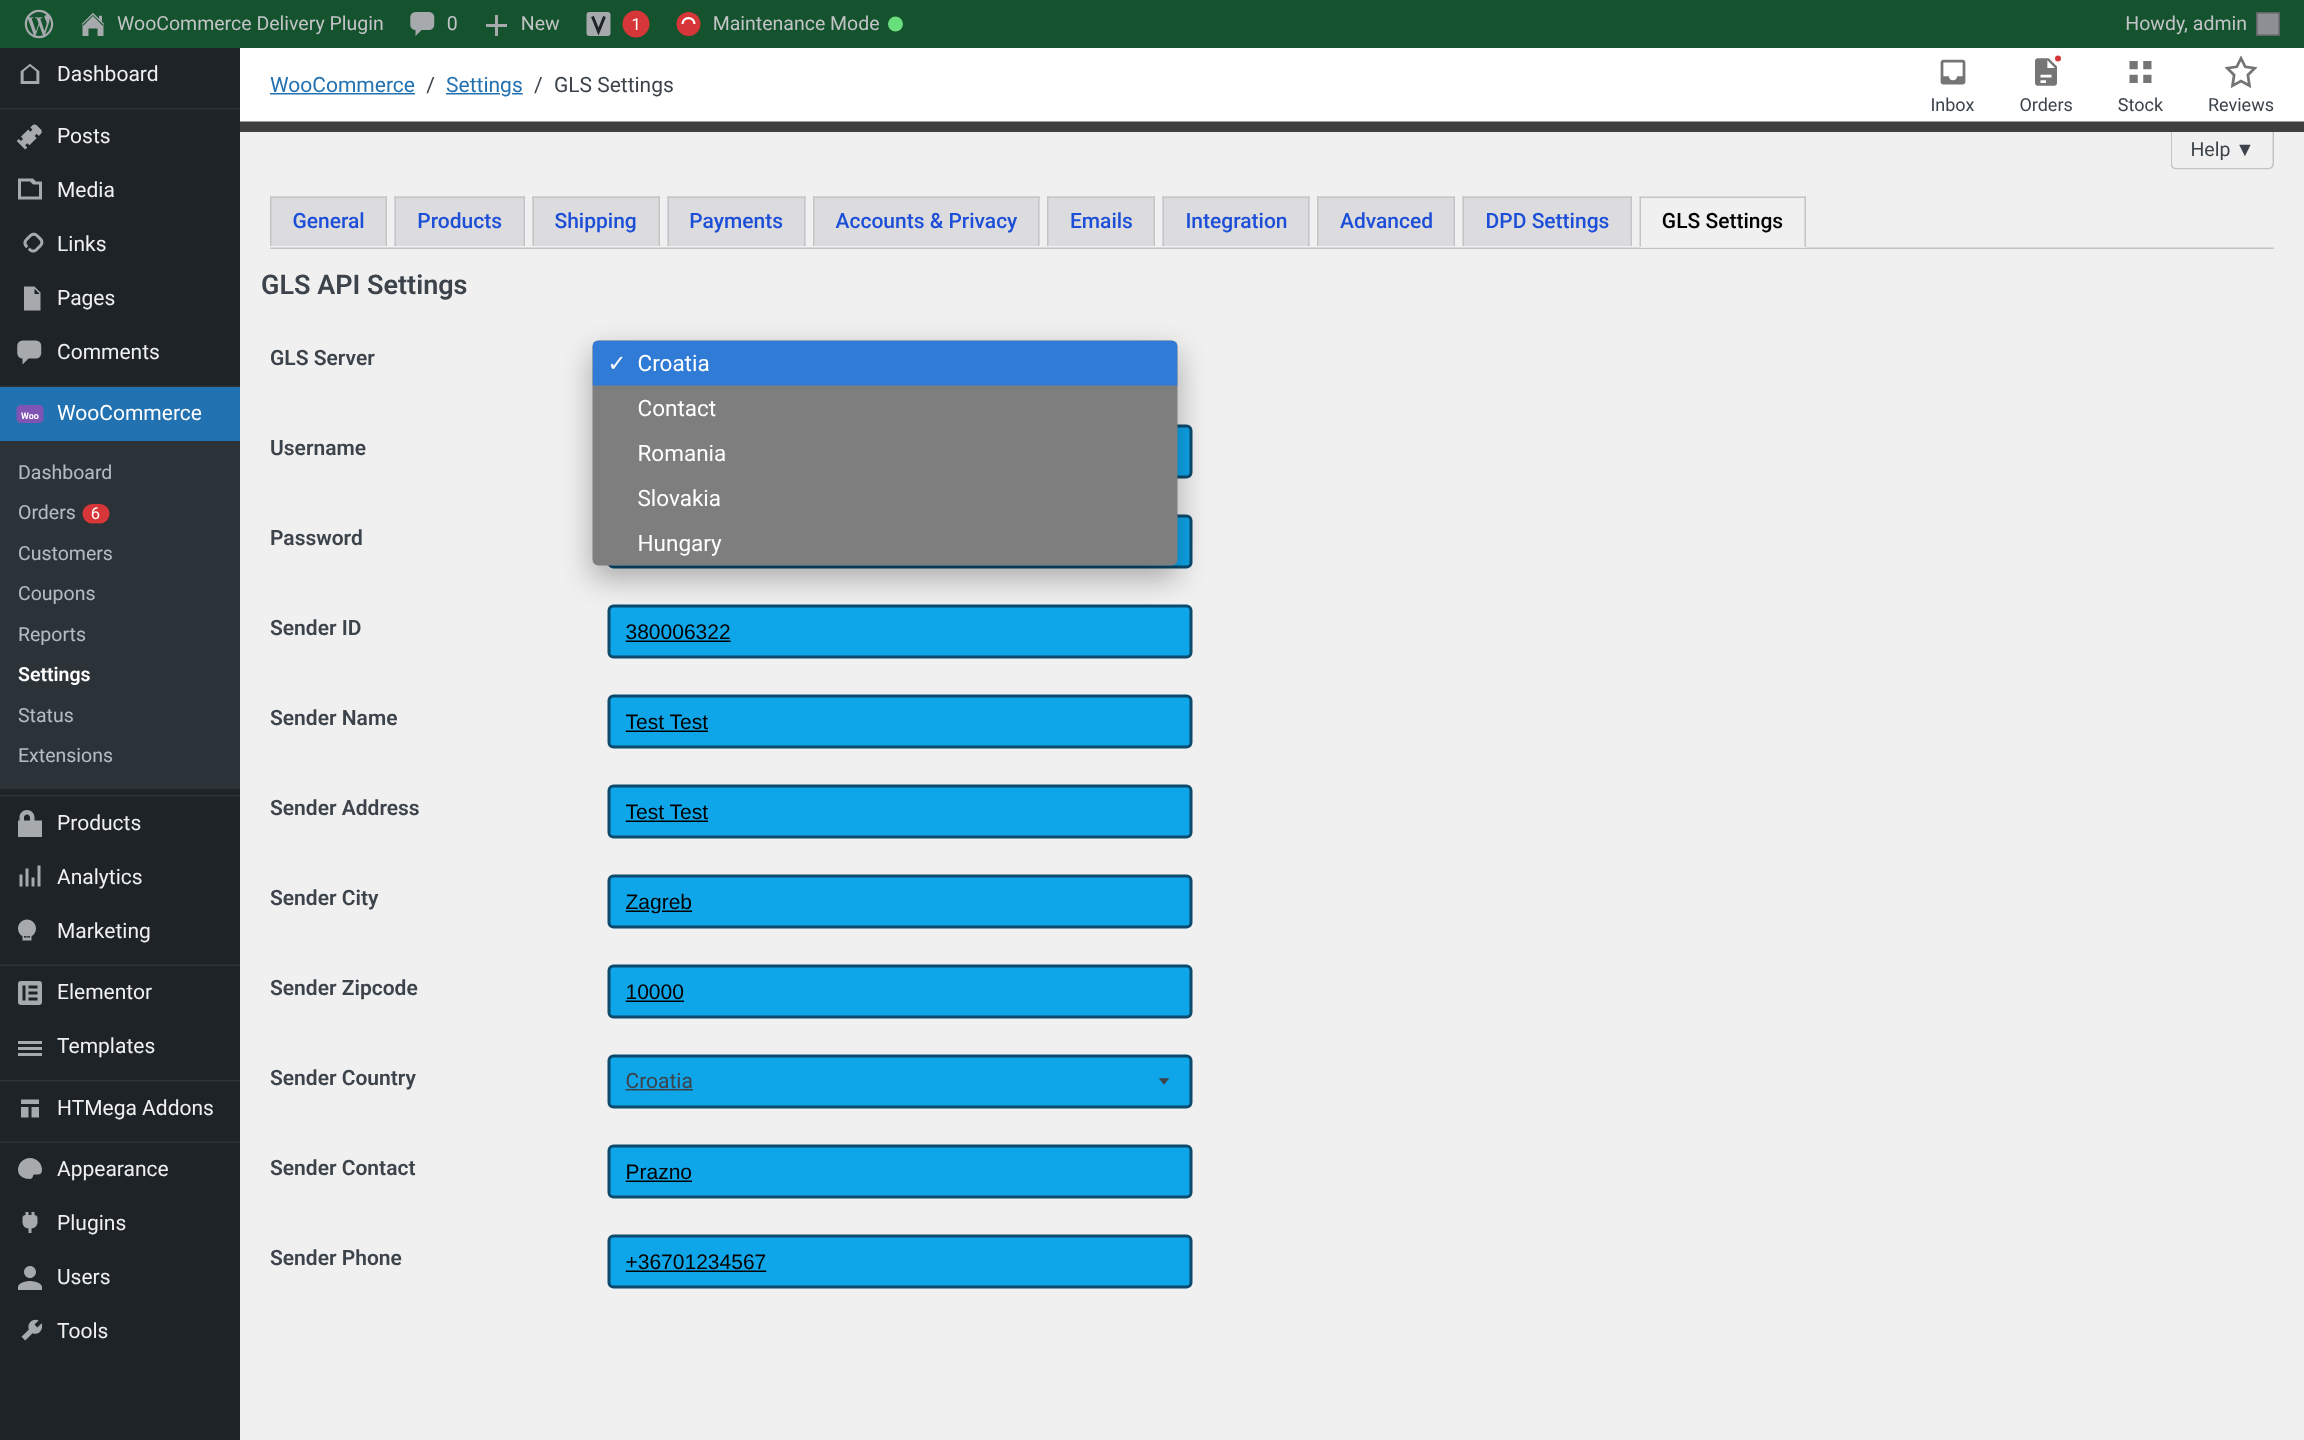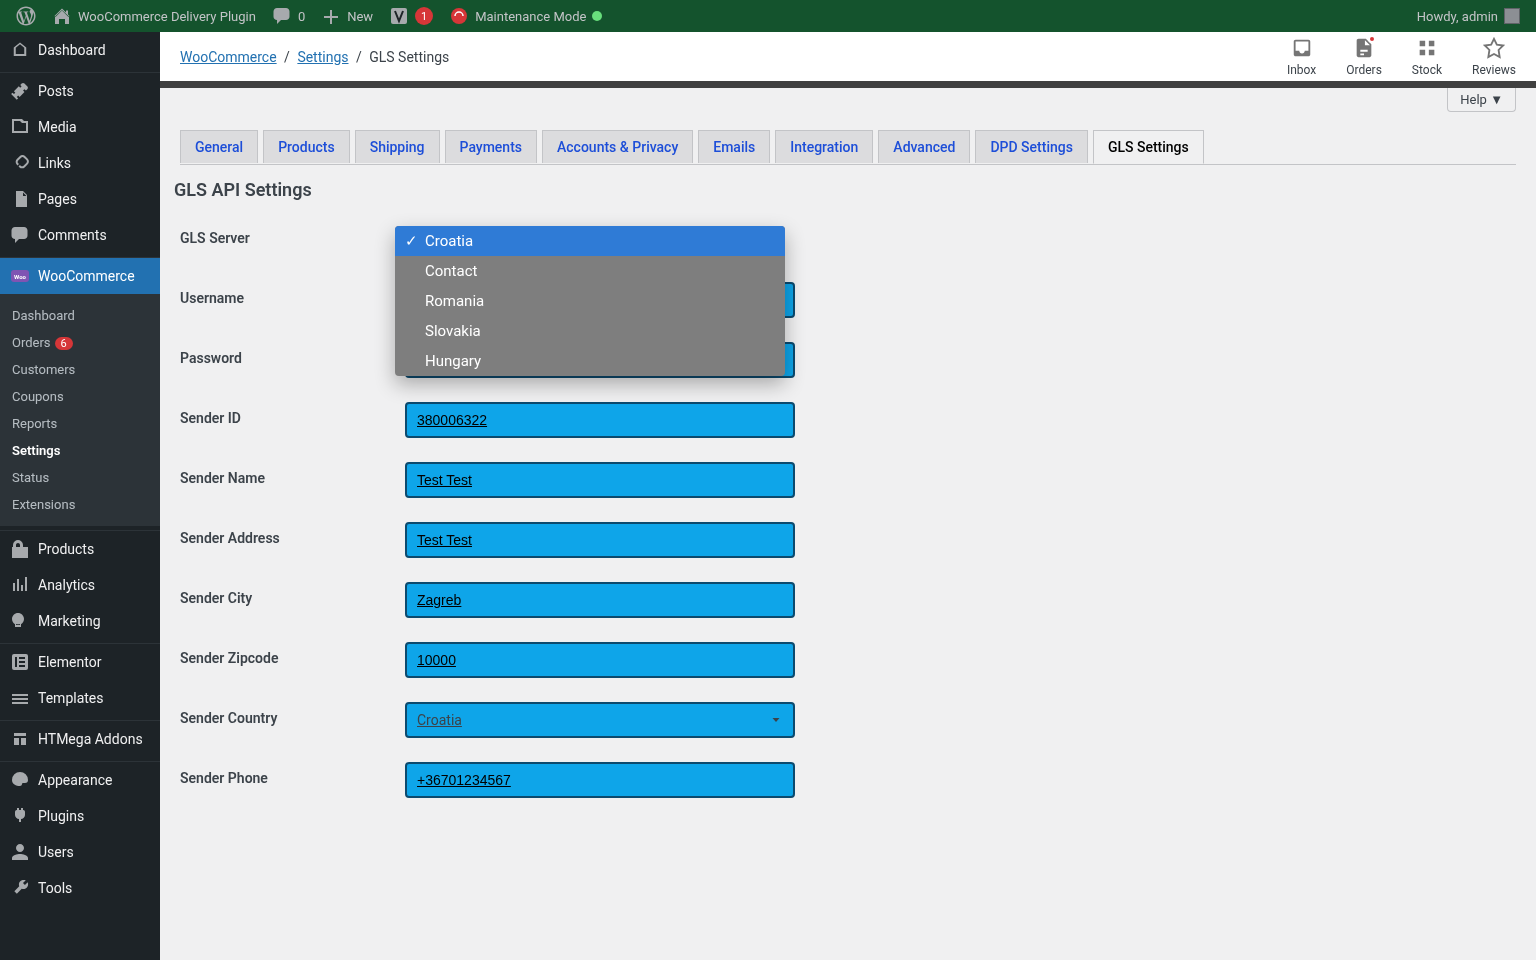--- a/index.html
+++ b/index.html
@@ -350,20 +350,24 @@
       <div class="field">
         <div class="select">
           <span>Croatia</span>
           <svg viewBox="0 0 20 20">
               <path d="M5 7l5 6 5-6z"></path>
             </svg>
         </div>
       </div>
     </div>
 
+    <div class="form-row">
+      <label>Sender Contact</label>
+      <div class="field"><input class="input" value="Prazno" style=""></div>
+    </div>
 
     <div class="form-row">
       <label>Sender Phone</label>
       <div class="field"><input class="input" value="+36701234567" style=""></div>
     </div>
 
   </div>
 </div>
 
 </body></html>

